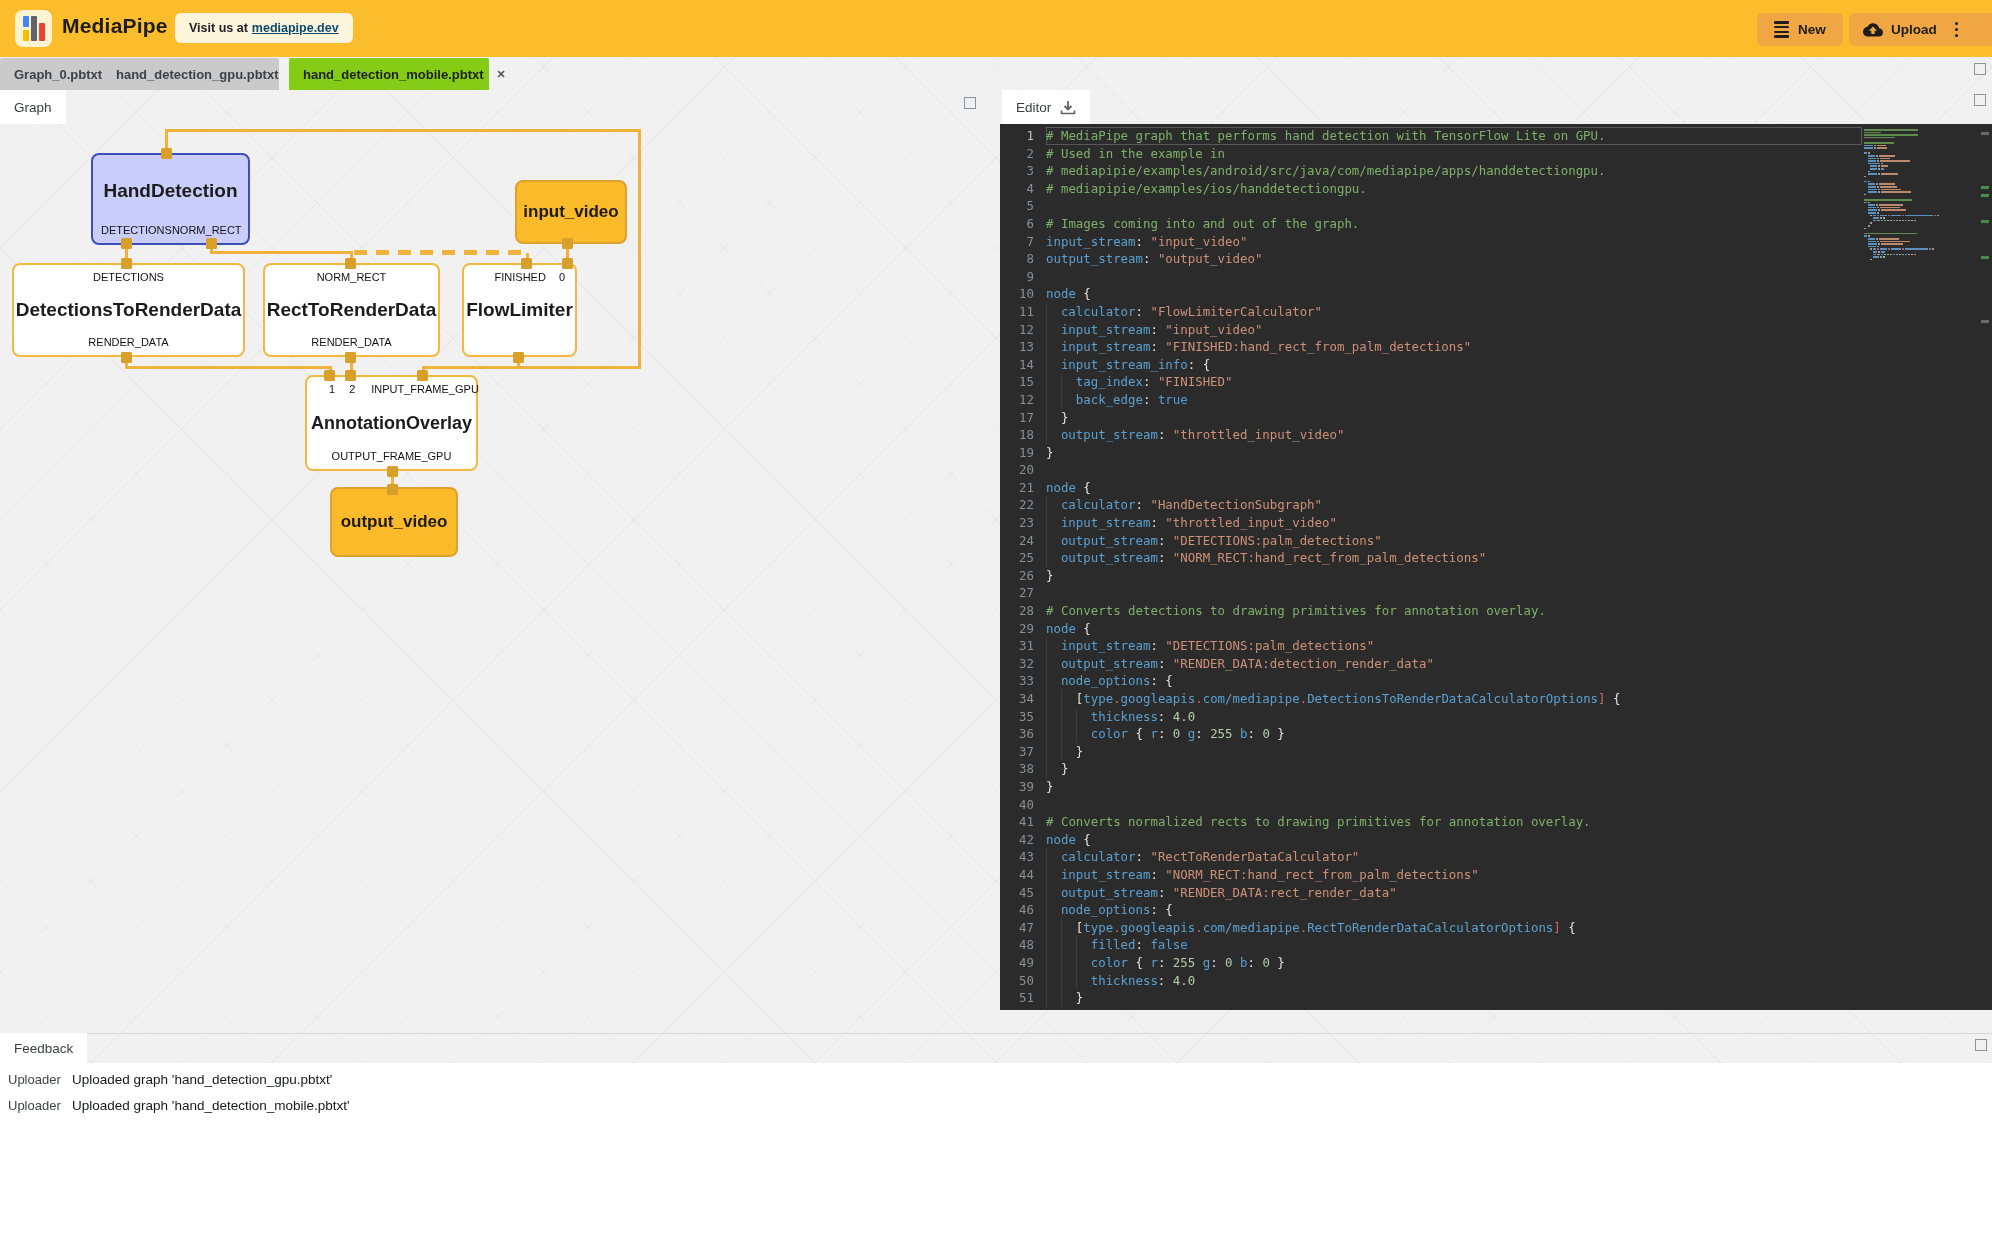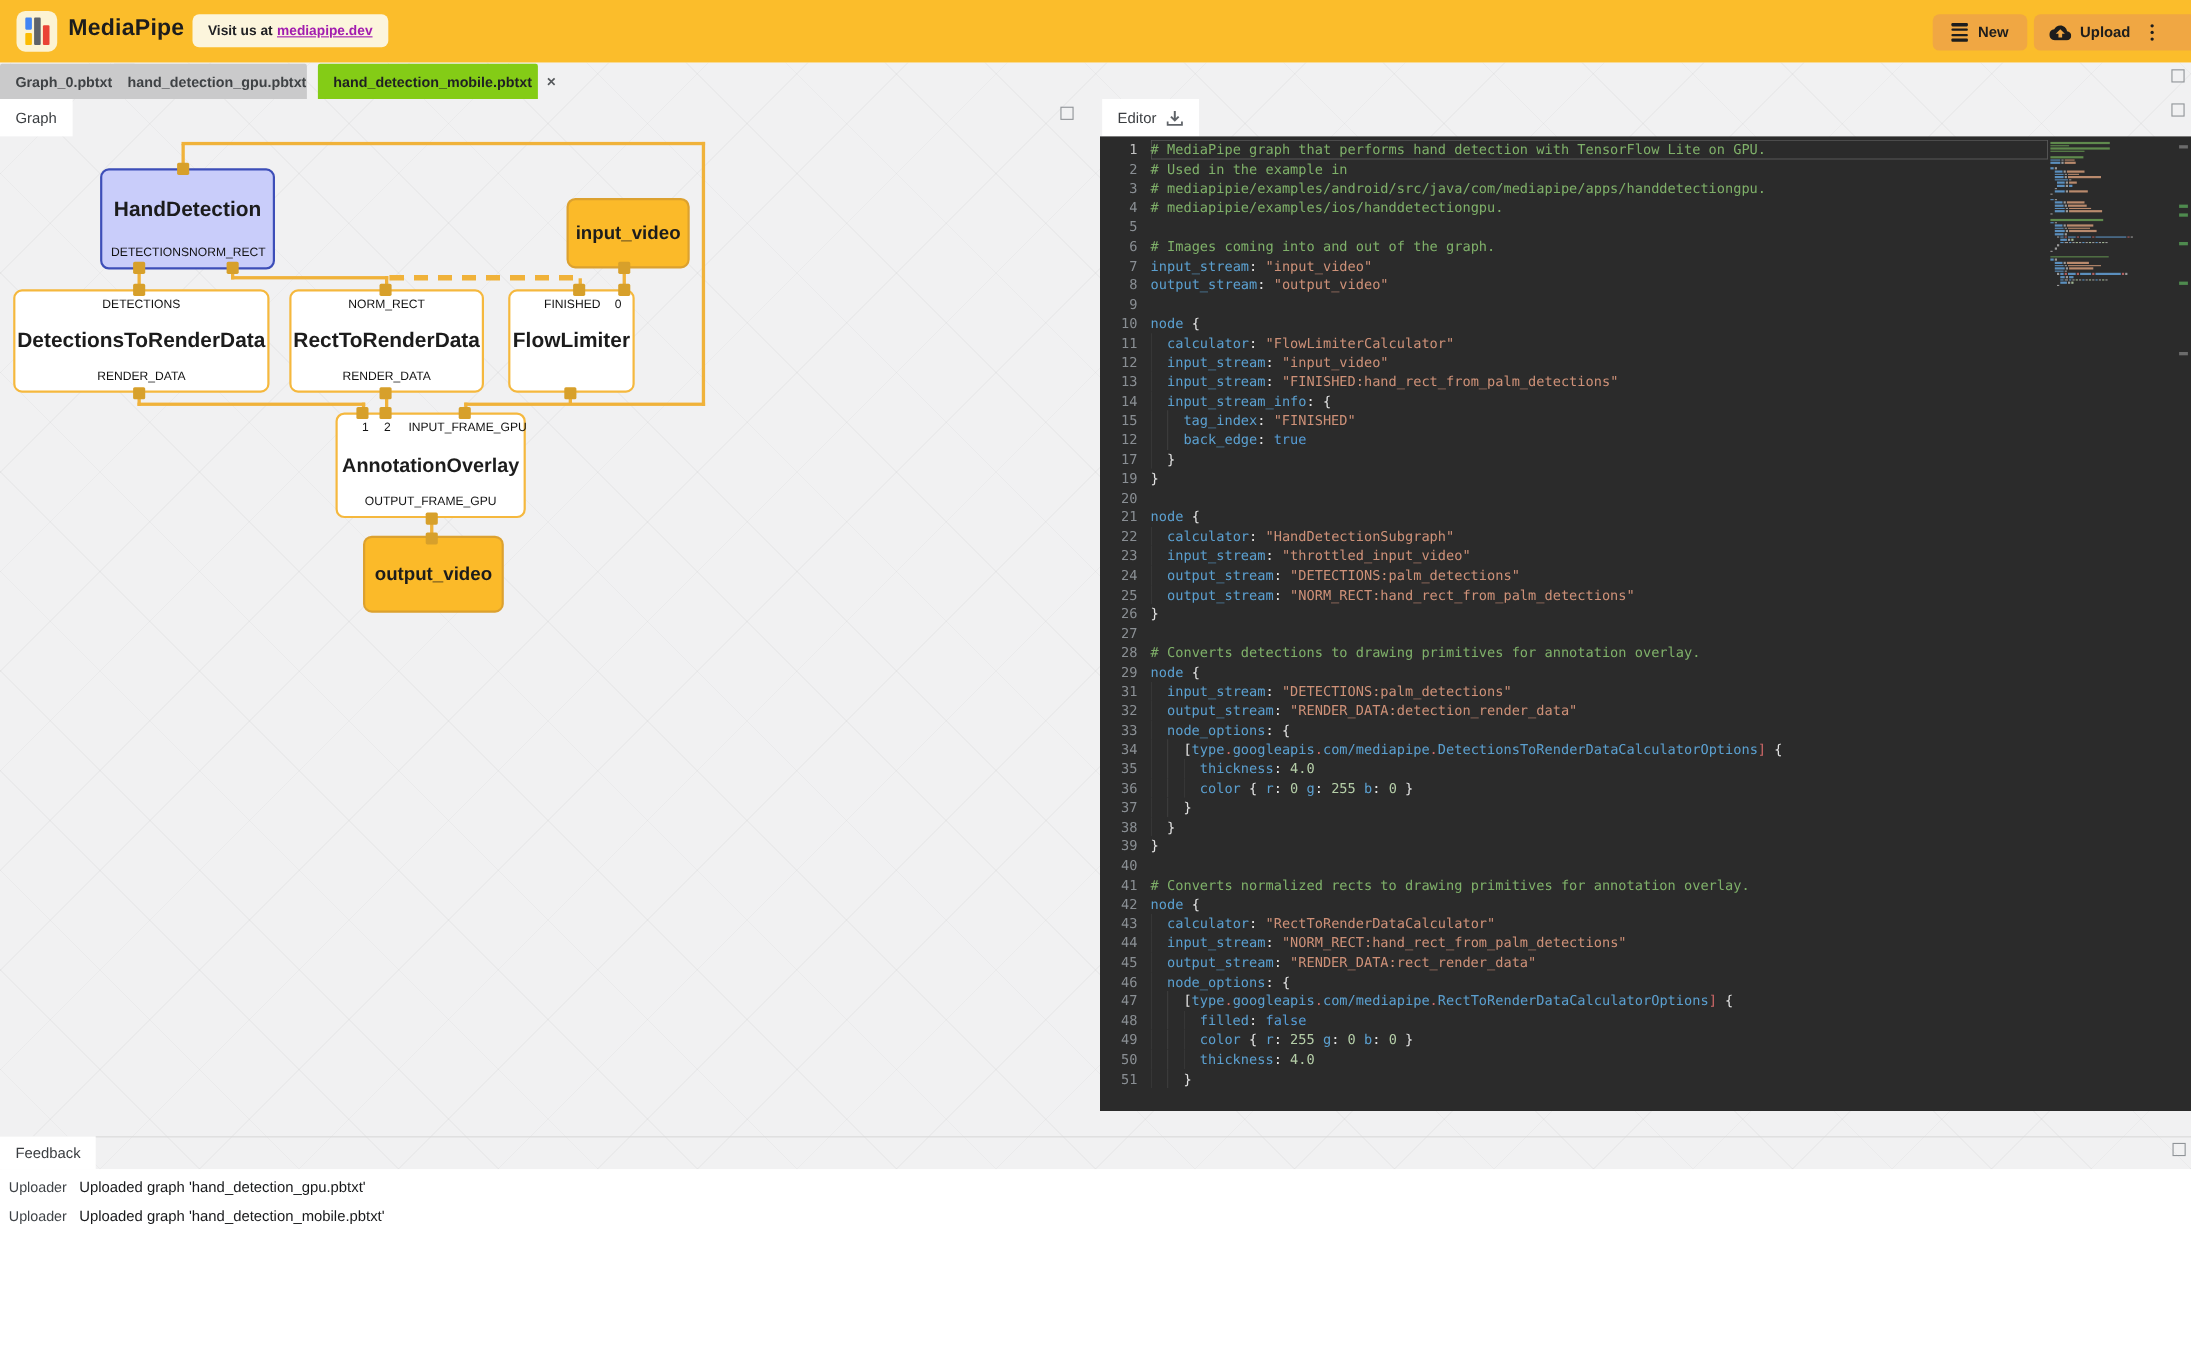--- a/index.html
+++ b/index.html
@@ -12,21 +12,21 @@
   .logo{position:absolute;left:15px;top:10px;width:37px;height:37px;background:#FCF3D3;
         border-radius:8px;}
   .logo i{position:absolute;border-radius:1px;}
   .logo .b1{left:8px;top:6px;width:6px;height:11px;background:#4285F4;}
   .logo .b2{left:16px;top:6px;width:6px;height:25px;background:#5F6368;}
   .logo .b3{left:24px;top:13px;width:6px;height:18px;background:#EA4335;}
   .logo .b4{left:8px;top:20px;width:6px;height:11px;background:#FBBC04;}
   .brand{position:absolute;left:62px;top:14px;font-size:21px;font-weight:700;color:#1d1d1d;letter-spacing:.2px;}
   .visitpill{position:absolute;left:175px;top:13px;height:30px;background:#FCF5DC;border-radius:6px;
              display:flex;align-items:center;padding:0 14px;font-size:12.5px;font-weight:700;color:#202124;}
-  .visitpill a{color:#a21caf;text-decoration:underline;margin-left:4px;cursor:pointer;}
+  .visitpill a{color:#0c4a6e;text-decoration:underline;margin-left:4px;cursor:pointer;}
   .abtn{position:absolute;top:13px;height:33px;background:#F0A743;border-radius:6px;color:#1d1d1d;
         display:flex;align-items:center;font-size:13.5px;font-weight:700;cursor:pointer;}
   .abtn.new{left:1757px;width:86px;justify-content:center;gap:9px;}
   .abtn.upload{left:1849px;width:126px;padding:0 8px 0 14px;gap:8px;}
   .hamb{width:15px;display:flex;flex-direction:column;gap:2.5px;}
   .hamb i{height:2.2px;background:#1d1d1d;border-radius:1px;}
   .kebab{margin-left:6px;display:flex;flex-direction:column;gap:2.5px;align-items:center;padding:2px 4px;}
   .kebab i{width:3.4px;height:3.4px;border-radius:50%;background:#1d1d1d;}
 
   
@@ -268,20 +268,21 @@
         <div class="cl"><span class="ln">8</span><span class="lc"><span class="t-k">output_stream</span><span class="t-p">: </span><span class="t-s">"output_video"</span></span></div>
         <div class="cl"><span class="ln">9</span><span class="lc"></span></div>
         <div class="cl"><span class="ln">10</span><span class="lc"><span class="t-k">node</span><span class="t-p"> {</span></span></div>
         <div class="cl"><span class="ln">11</span><span class="lc"><span class="iu">  </span><span class="t-k">calculator</span><span class="t-p">: </span><span class="t-s">"FlowLimiterCalculator"</span></span></div>
         <div class="cl"><span class="ln">12</span><span class="lc"><span class="iu">  </span><span class="t-k">input_stream</span><span class="t-p">: </span><span class="t-s">"input_video"</span></span></div>
         <div class="cl"><span class="ln">13</span><span class="lc"><span class="iu">  </span><span class="t-k">input_stream</span><span class="t-p">: </span><span class="t-s">"FINISHED:hand_rect_from_palm_detections"</span></span></div>
         <div class="cl"><span class="ln">14</span><span class="lc"><span class="iu">  </span><span class="t-k">input_stream_info</span><span class="t-p">: {</span></span></div>
         <div class="cl"><span class="ln">15</span><span class="lc"><span class="iu">  </span><span class="iu">  </span><span class="t-k">tag_index</span><span class="t-p">: </span><span class="t-s">"FINISHED"</span></span></div>
         <div class="cl"><span class="ln">12</span><span class="lc"><span class="iu">  </span><span class="iu">  </span><span class="t-k">back_edge</span><span class="t-p">: </span><span class="t-b">true</span></span></div>
         <div class="cl"><span class="ln">17</span><span class="lc"><span class="iu">  </span><span class="t-p">}</span></span></div>
+        <div class="cl"><span class="ln">18</span><span class="lc"><span class="iu">  </span><span class="t-k">output_stream</span><span class="t-p">: </span><span class="t-s">"throttled_input_video"</span></span></div>
         <div class="cl"><span class="ln">19</span><span class="lc"><span class="t-p">}</span></span></div>
         <div class="cl"><span class="ln">20</span><span class="lc"></span></div>
         <div class="cl"><span class="ln">21</span><span class="lc"><span class="t-k">node</span><span class="t-p"> {</span></span></div>
         <div class="cl"><span class="ln">22</span><span class="lc"><span class="iu">  </span><span class="t-k">calculator</span><span class="t-p">: </span><span class="t-s">"HandDetectionSubgraph"</span></span></div>
         <div class="cl"><span class="ln">23</span><span class="lc"><span class="iu">  </span><span class="t-k">input_stream</span><span class="t-p">: </span><span class="t-s">"throttled_input_video"</span></span></div>
         <div class="cl"><span class="ln">24</span><span class="lc"><span class="iu">  </span><span class="t-k">output_stream</span><span class="t-p">: </span><span class="t-s">"DETECTIONS:palm_detections"</span></span></div>
         <div class="cl"><span class="ln">25</span><span class="lc"><span class="iu">  </span><span class="t-k">output_stream</span><span class="t-p">: </span><span class="t-s">"NORM_RECT:hand_rect_from_palm_detections"</span></span></div>
         <div class="cl"><span class="ln">26</span><span class="lc"><span class="t-p">}</span></span></div>
         <div class="cl"><span class="ln">27</span><span class="lc"></span></div>
         <div class="cl"><span class="ln">28</span><span class="lc"><span class="t-c"># Converts detections to drawing primitives for annotation overlay.</span></span></div>

